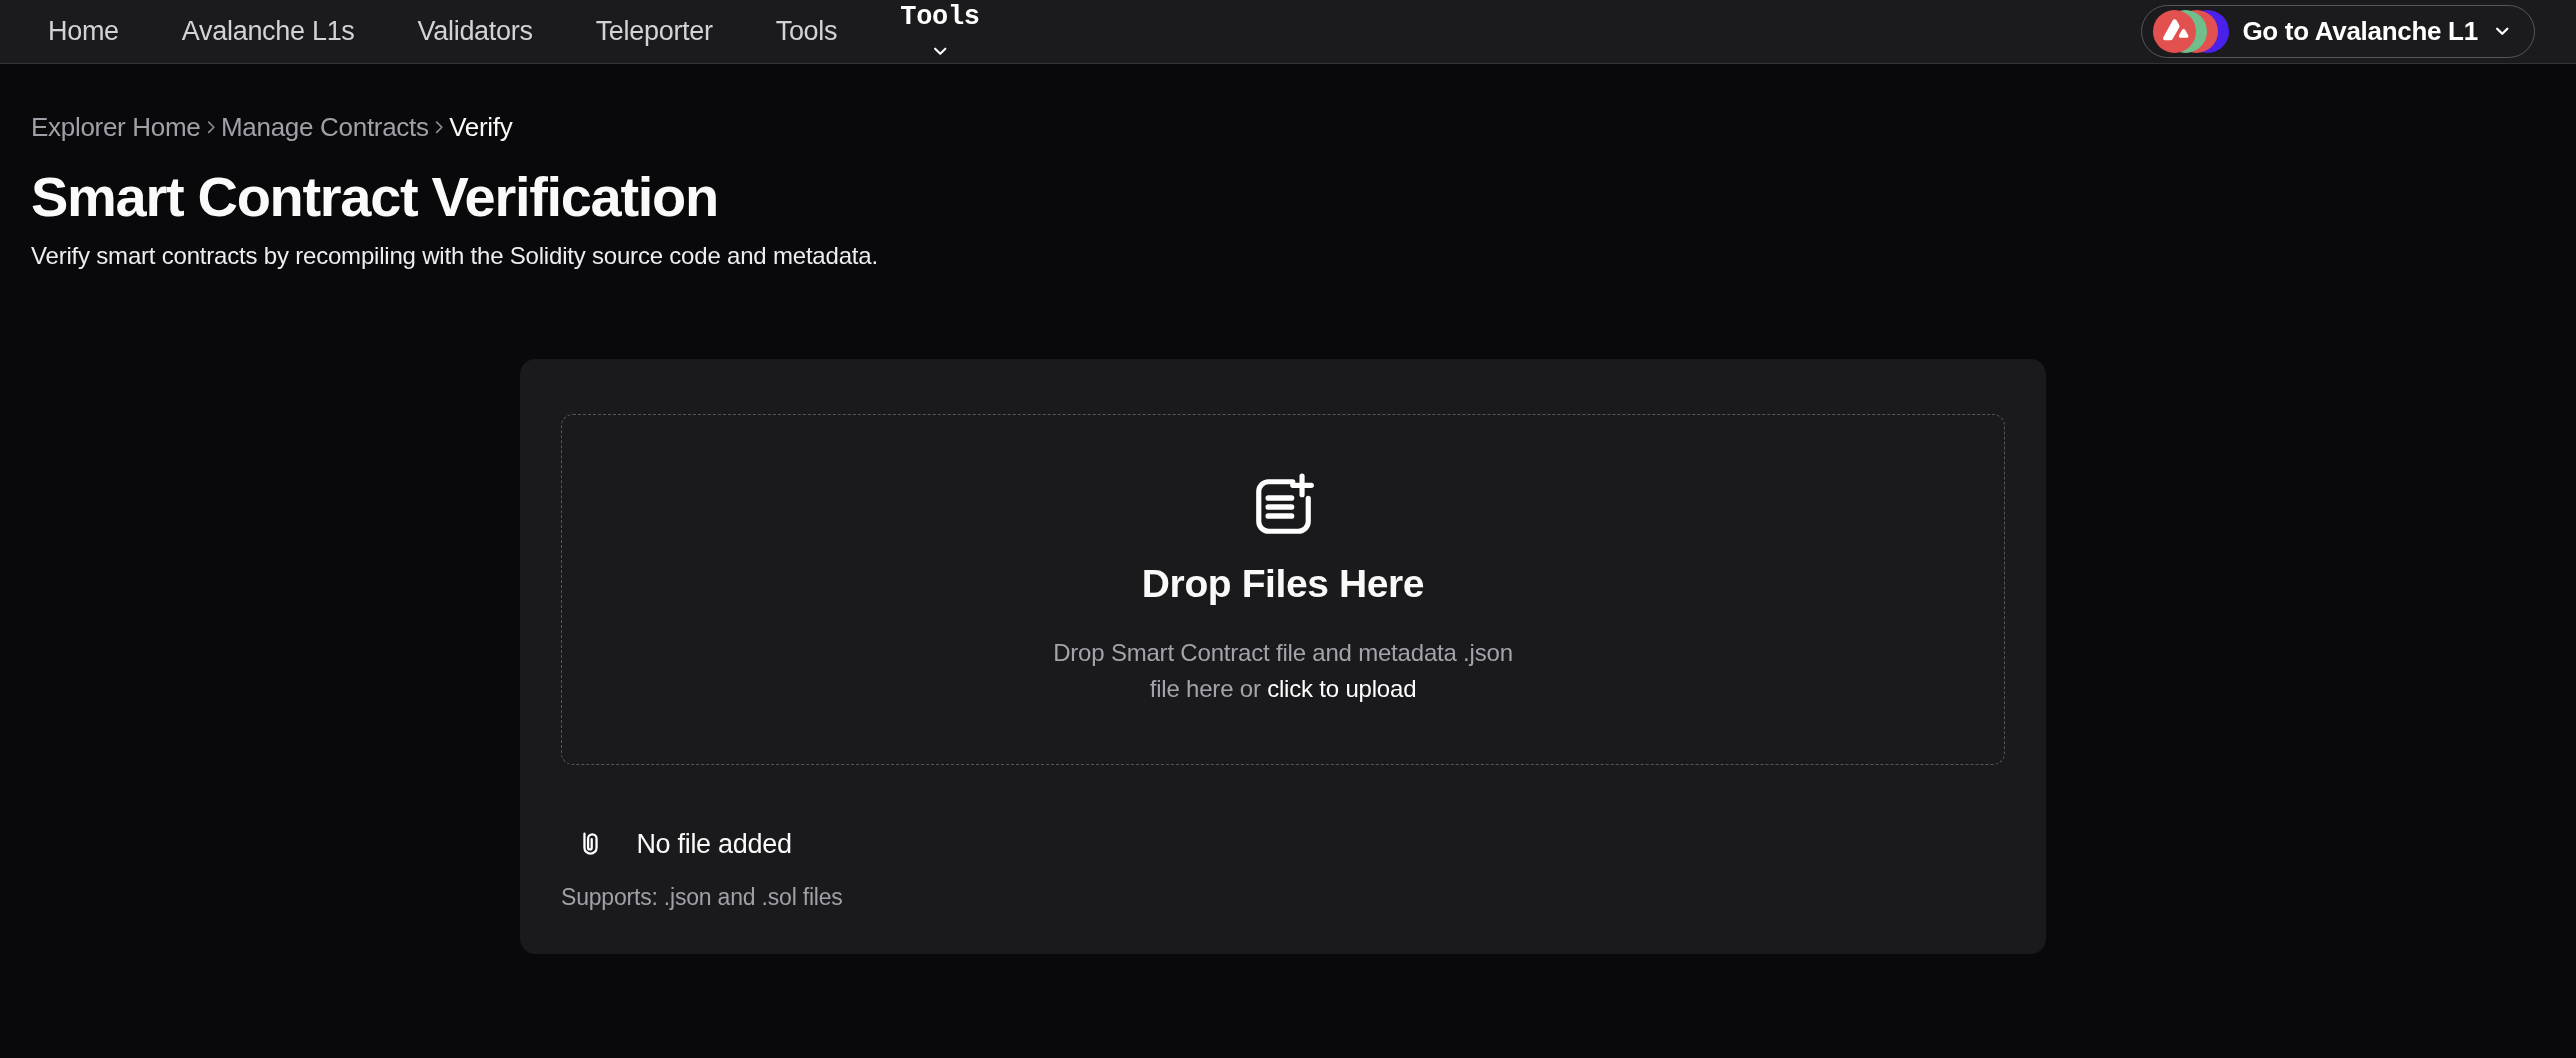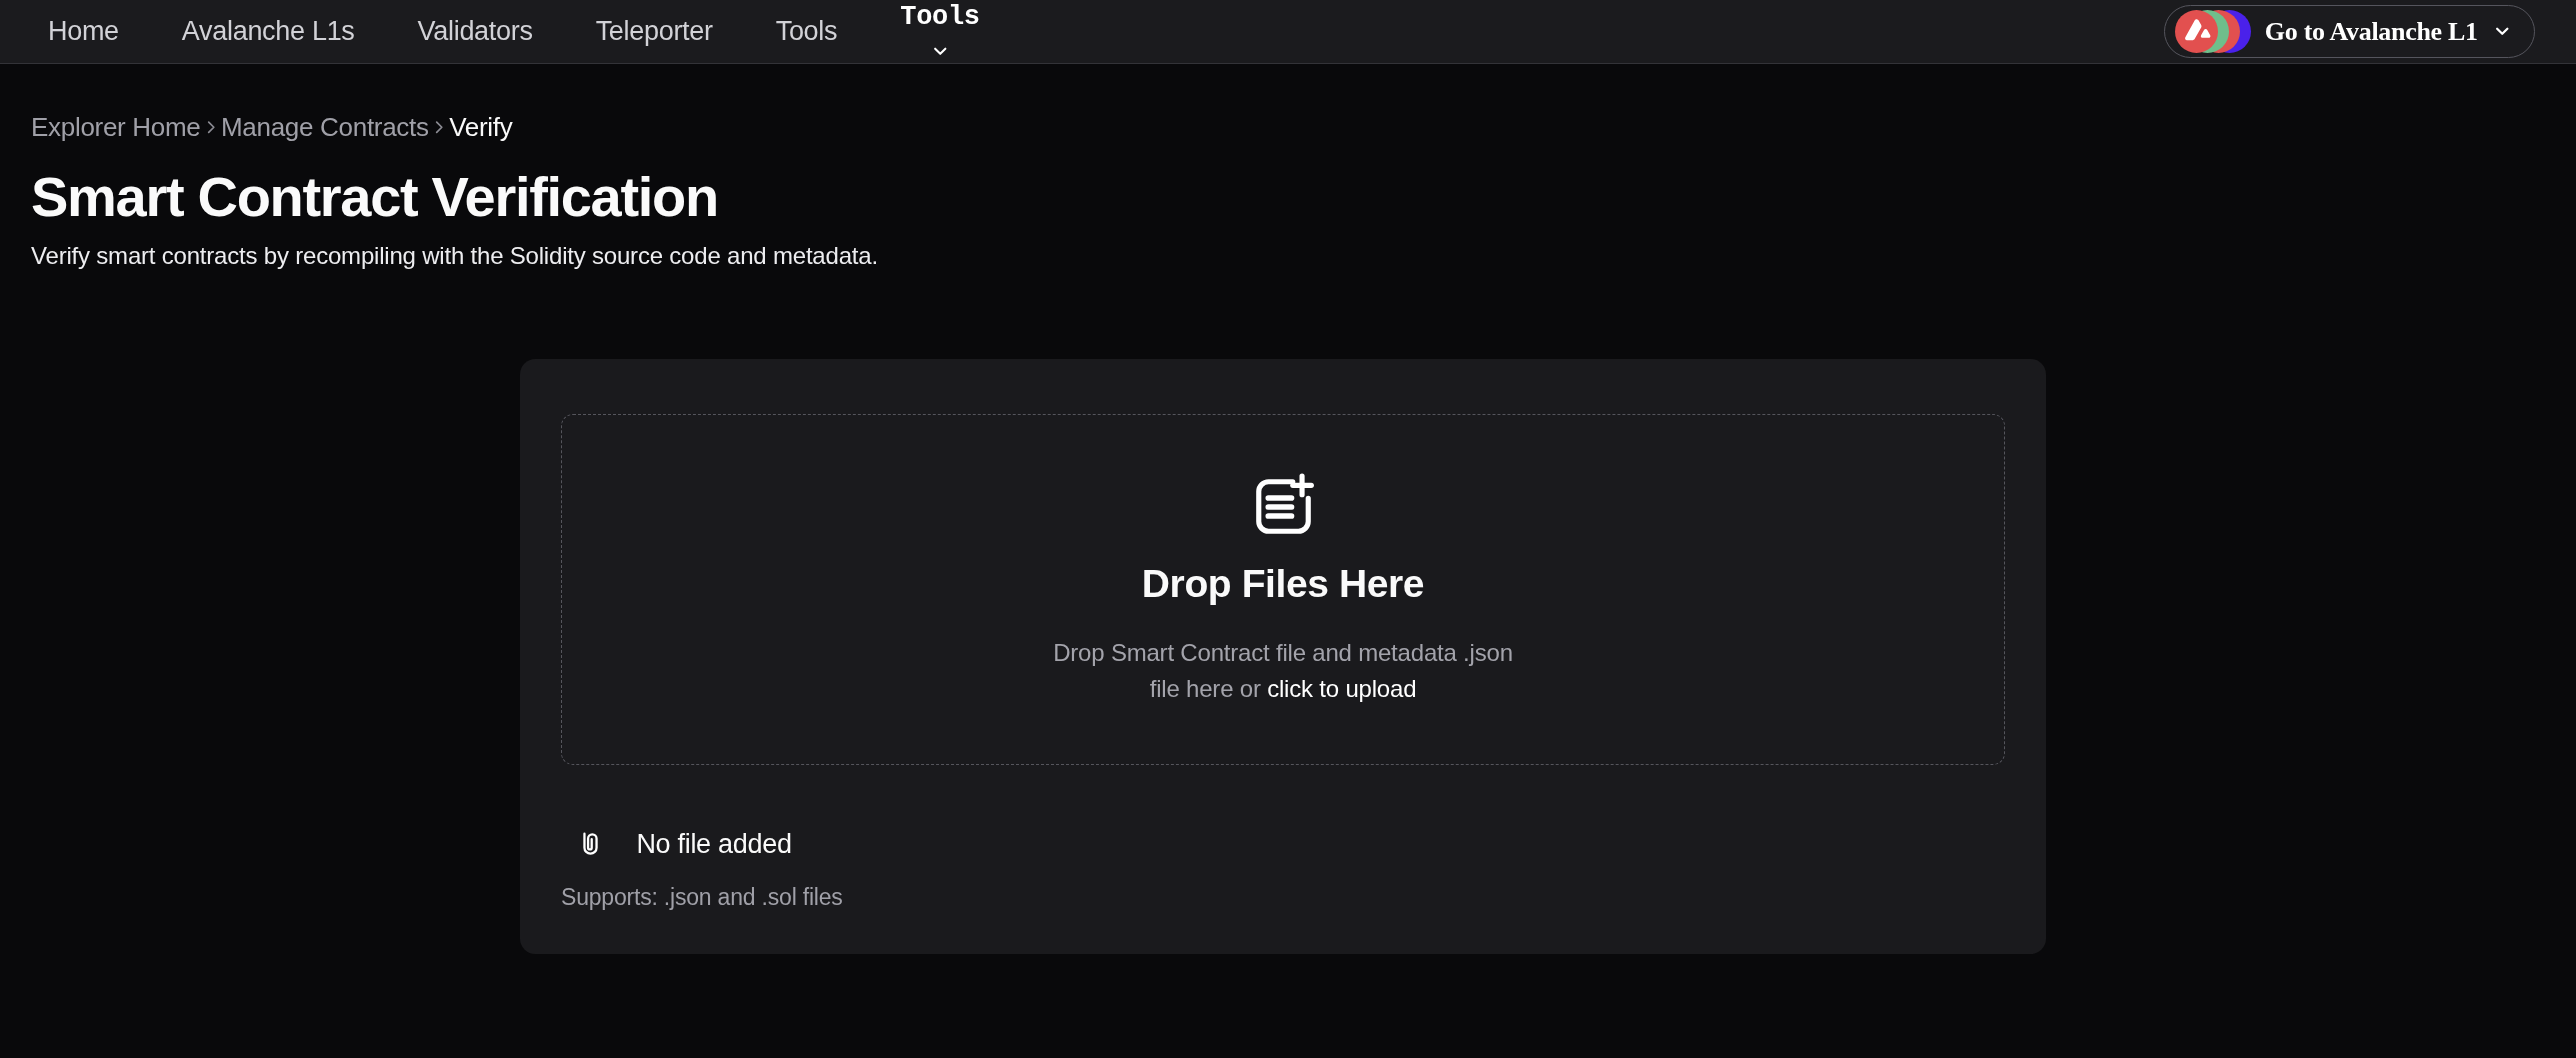--- a/index.html
+++ b/index.html
@@ -67,21 +67,20 @@
     border-radius: 34px;
     color: #ffffff;
     font-family: inherit;
     cursor: pointer;
   }
   .cta-label {
     font-size: 26px;
     font-weight: 700;
     letter-spacing: -0.3px;
     white-space: nowrap;
-    font-family: Liberation Serif, serif;
   }
   .logo-stack {
     position: relative;
     width: 76px;
     height: 43px;
     flex: 0 0 auto;
   }
   .logo-stack .c {
     position: absolute;
     top: 0;

